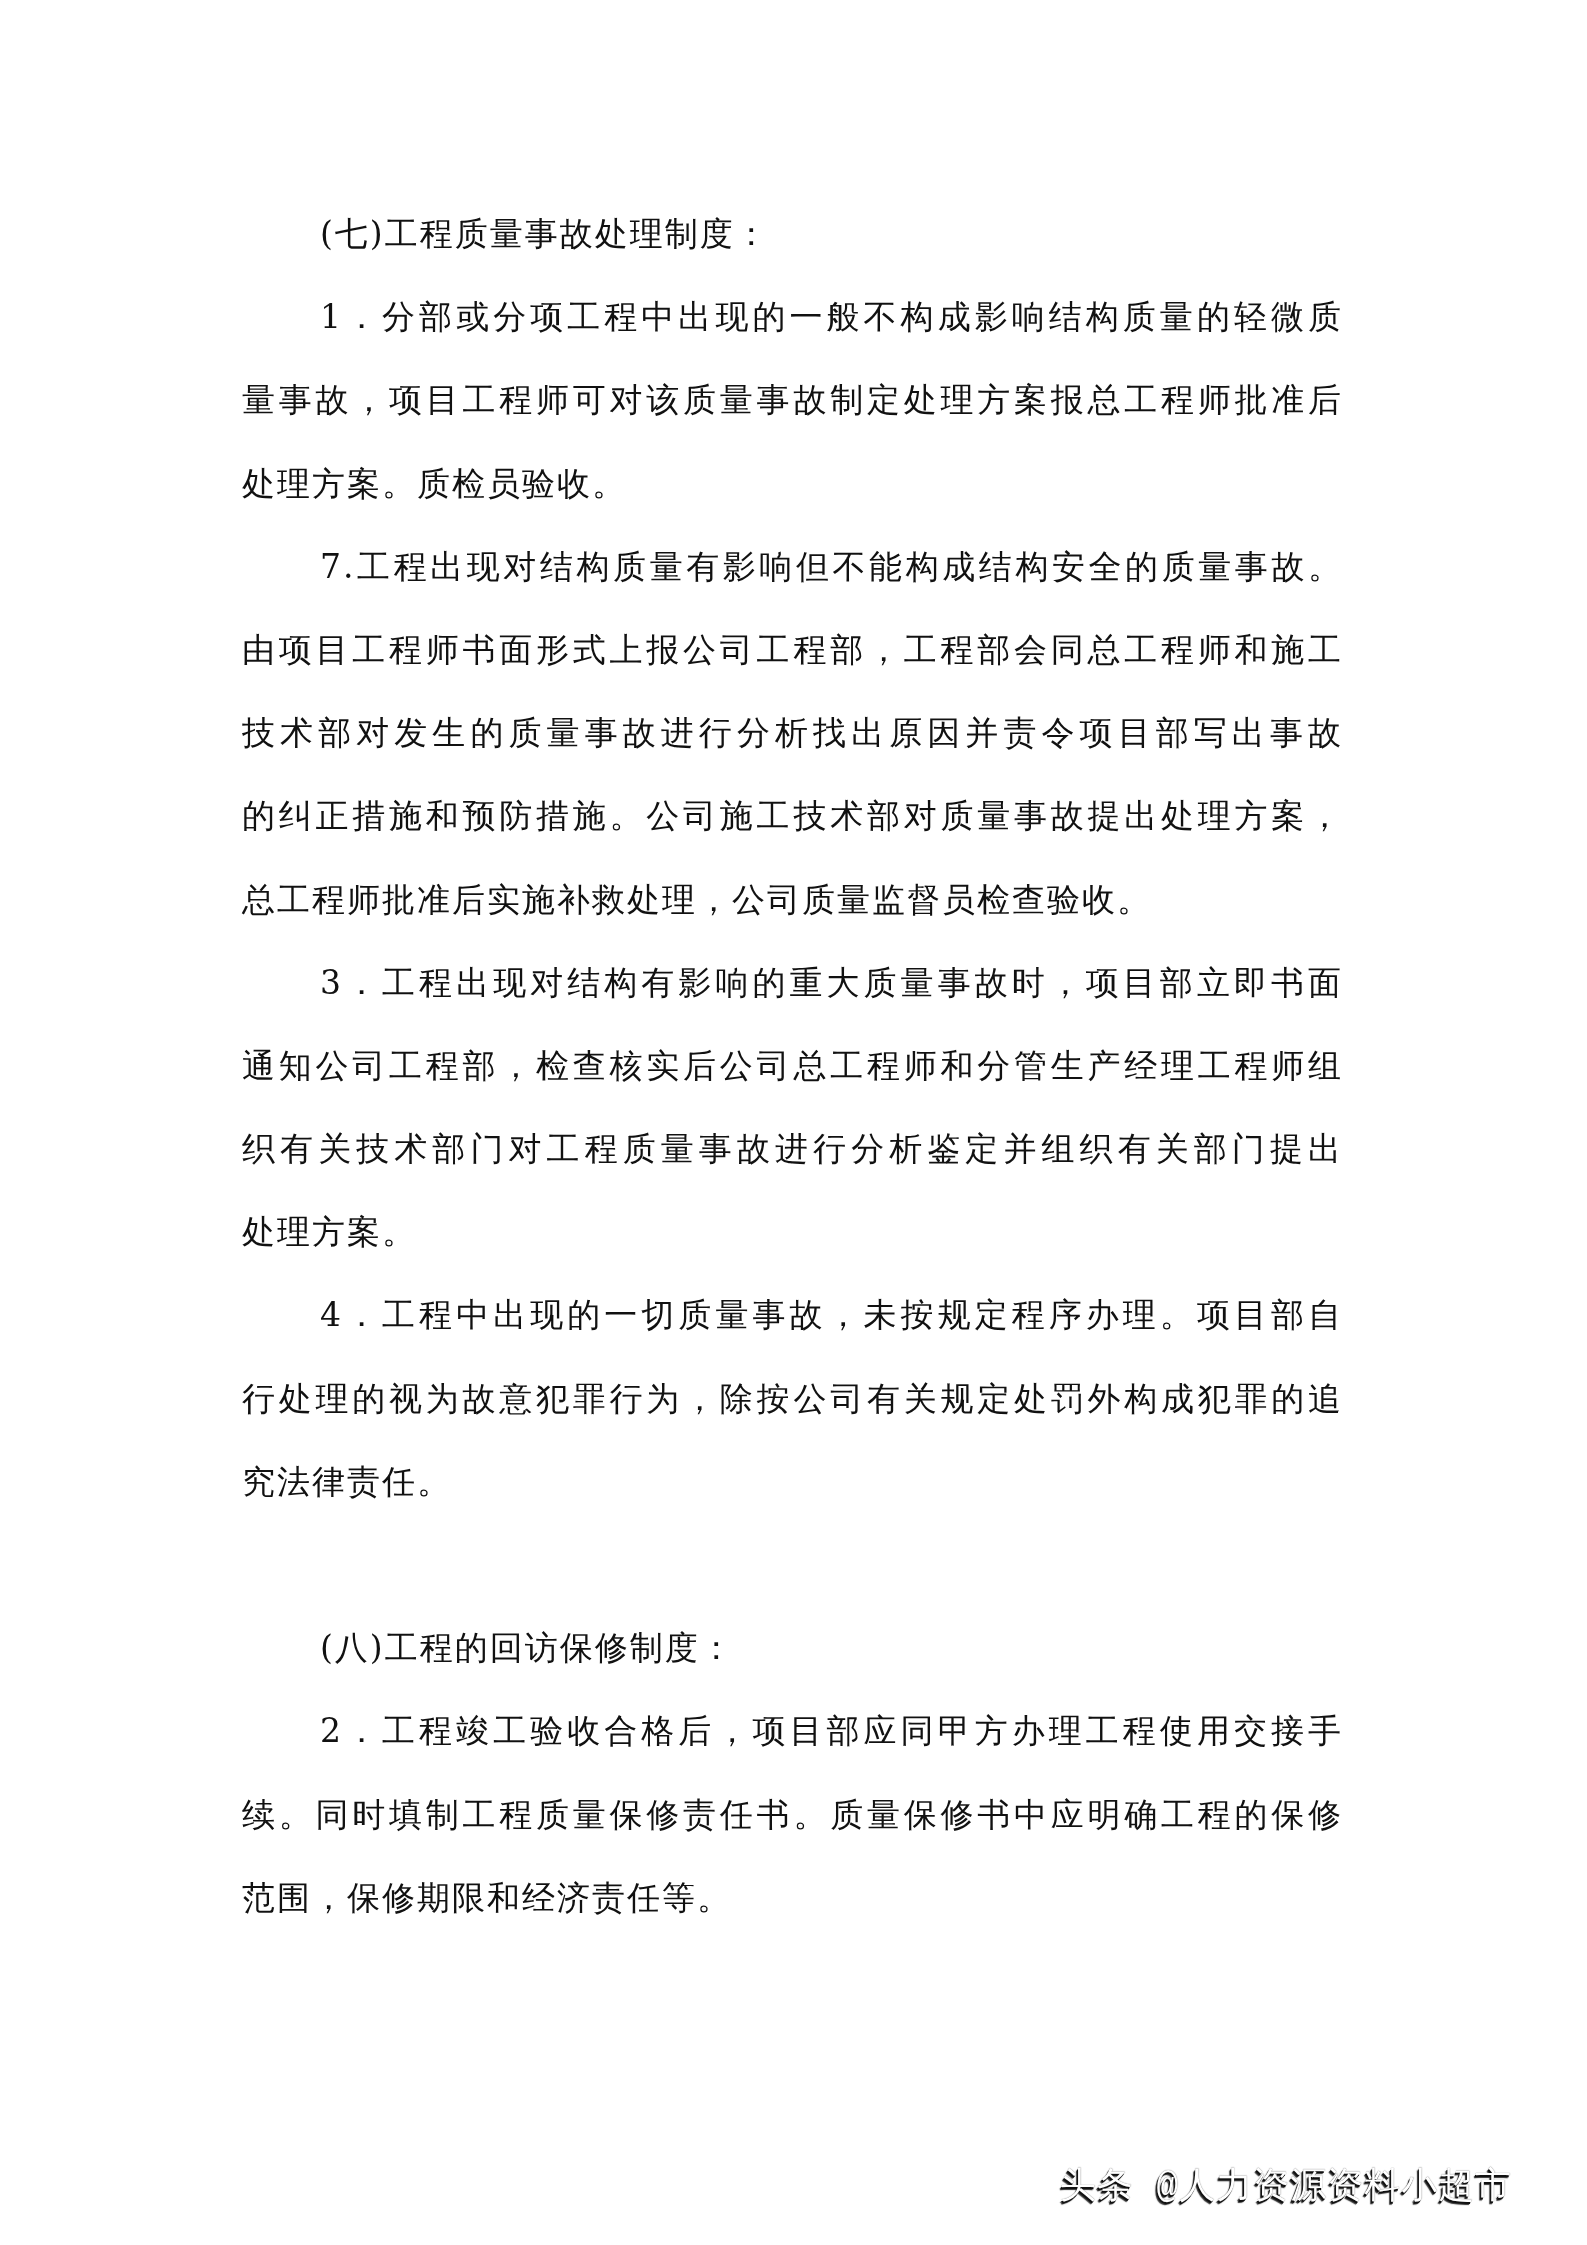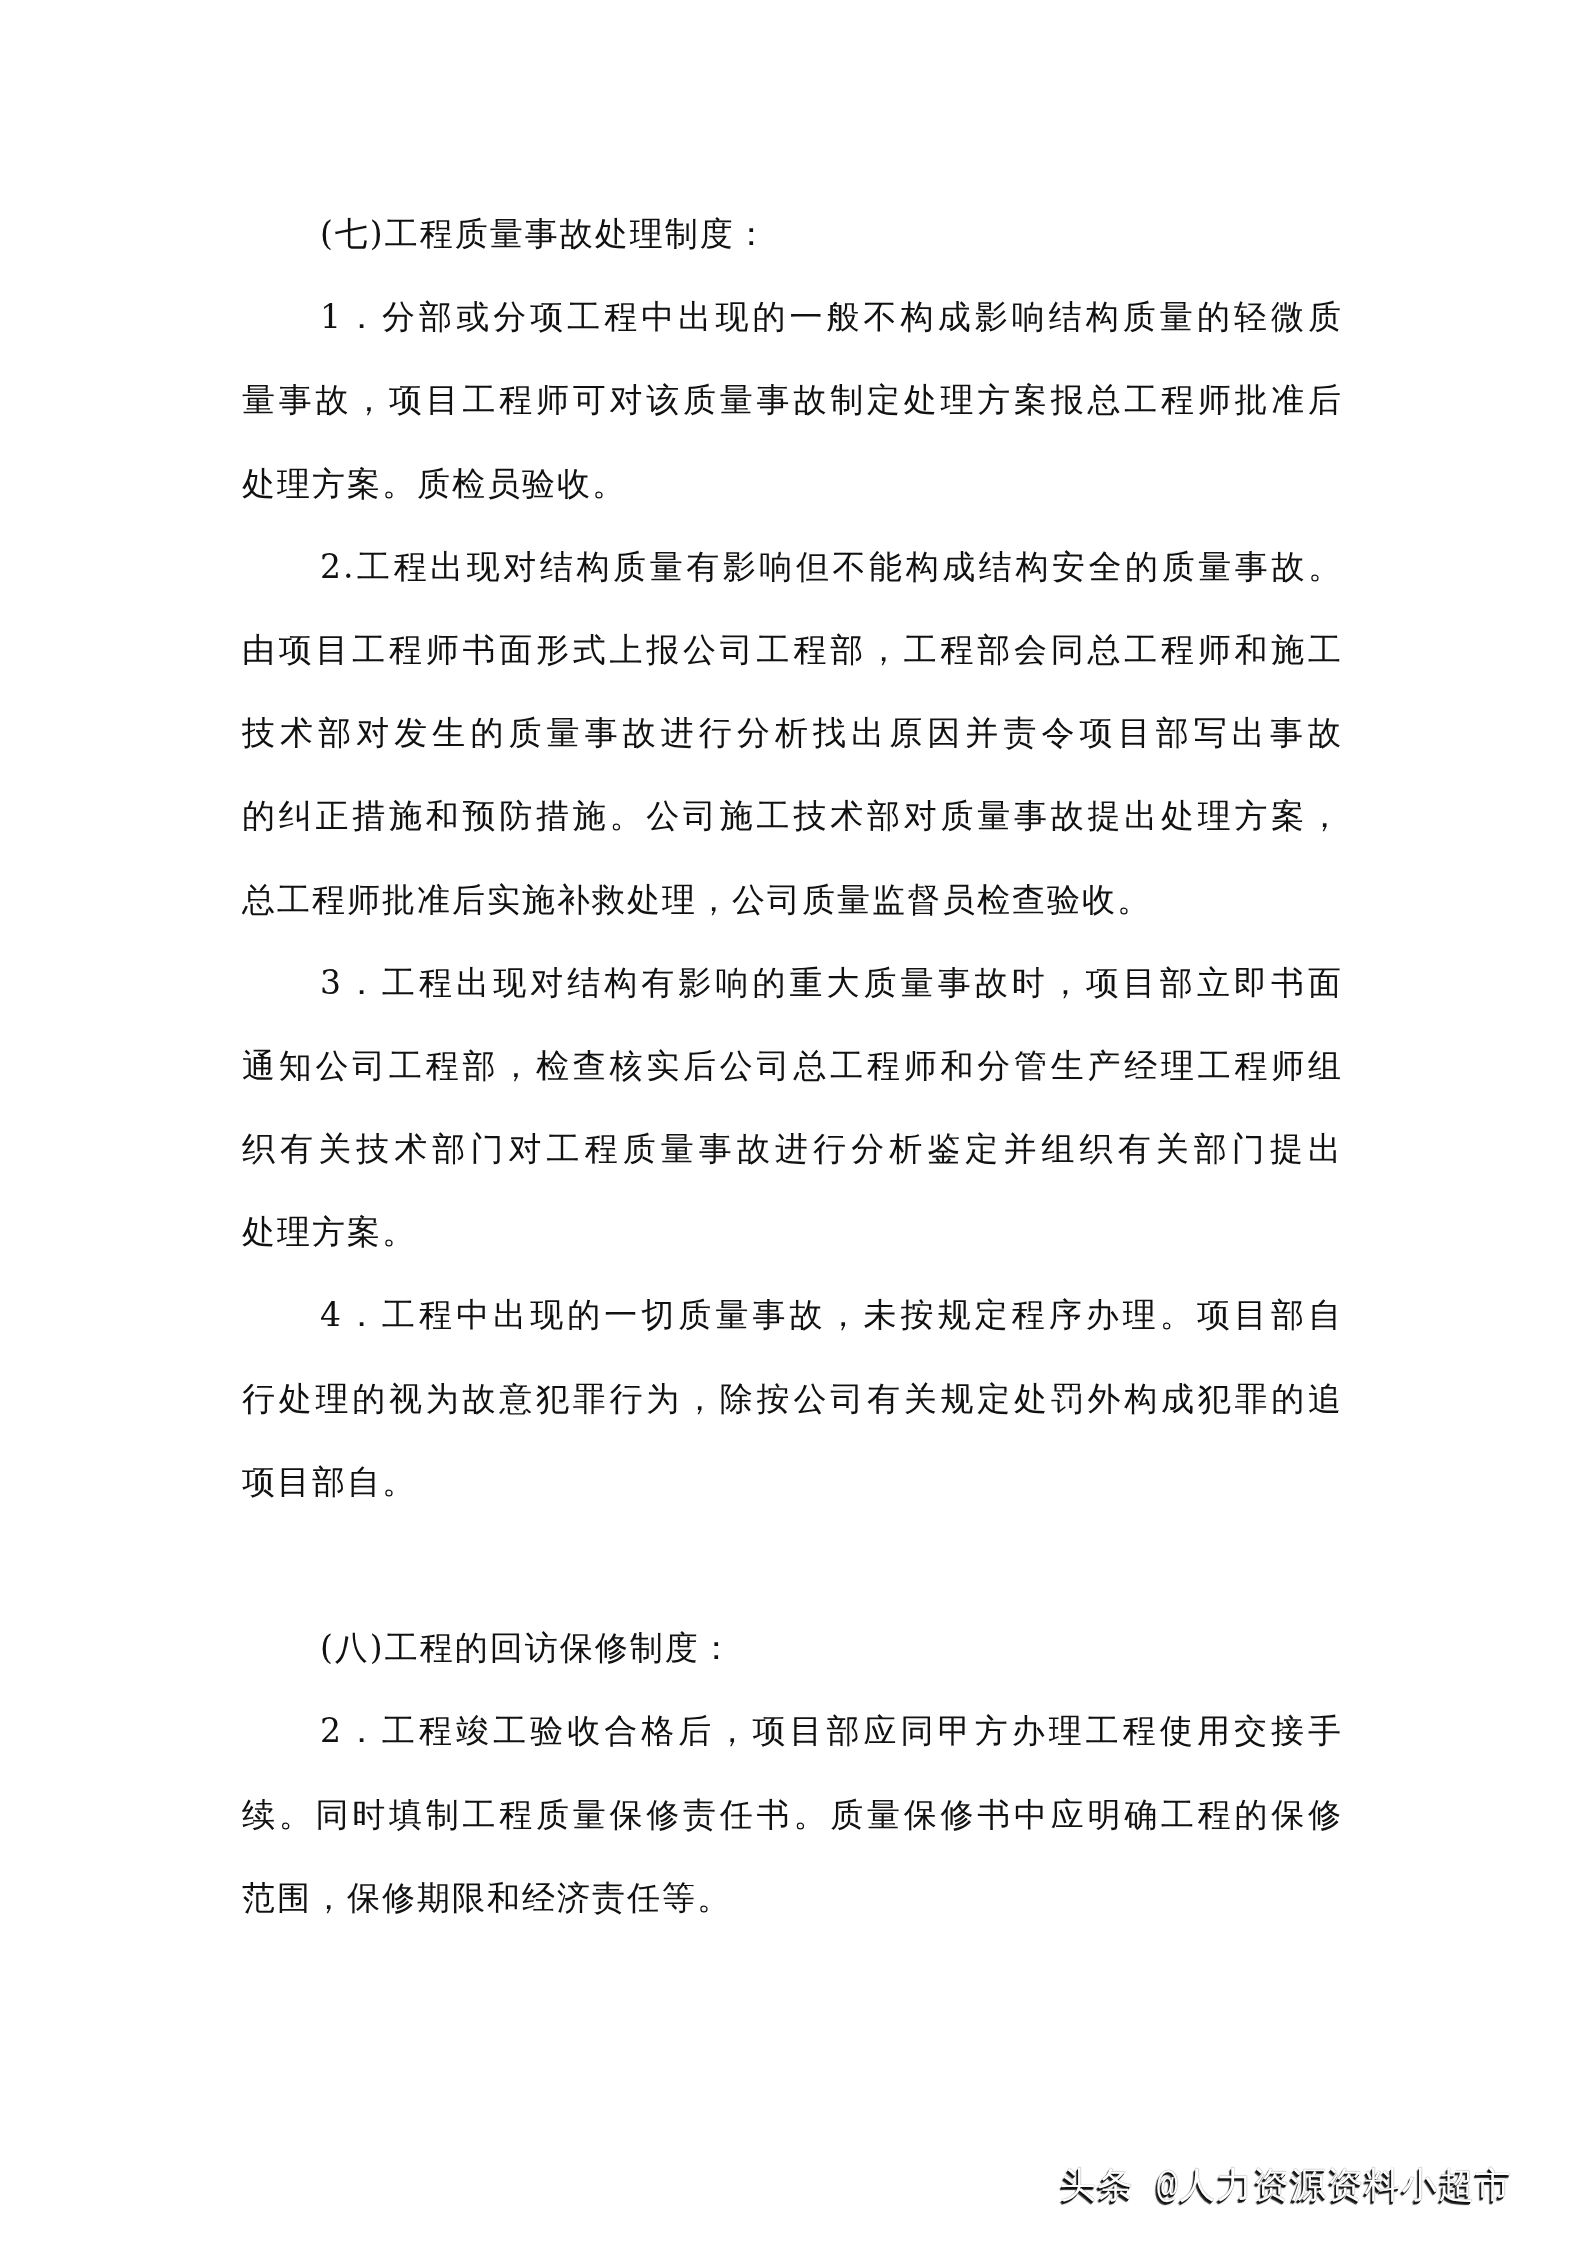--- a/index.html
+++ b/index.html
@@ -31,34 +31,34 @@
 
 <div class="page">
   <div class="text-block">
 
     <div class="line last indent">(七)工程质量事故处理制度：</div>
 
     <div class="line indent">1．分部或分项工程中出现的一般不构成影响结构质量的轻微质</div>
     <div class="line">量事故，项目工程师可对该质量事故制定处理方案报总工程师批准后</div>
     <div class="line last">处理方案。质检员验收。</div>
 
-    <div class="line indent">2.工程出现对结构质量有影响但不能构成结构安全的质量事故。</div>
+    <div class="line indent">7.工程出现对结构质量有影响但不能构成结构安全的质量事故。</div>
     <div class="line">由项目工程师书面形式上报公司工程部，工程部会同总工程师和施工</div>
     <div class="line">技术部对发生的质量事故进行分析找出原因并责令项目部写出事故</div>
     <div class="line">的纠正措施和预防措施。公司施工技术部对质量事故提出处理方案，</div>
     <div class="line last">总工程师批准后实施补救处理，公司质量监督员检查验收。</div>
 
     <div class="line indent">3．工程出现对结构有影响的重大质量事故时，项目部立即书面</div>
     <div class="line">通知公司工程部，检查核实后公司总工程师和分管生产经理工程师组</div>
     <div class="line">织有关技术部门对工程质量事故进行分析鉴定并组织有关部门提出</div>
     <div class="line last">处理方案。</div>
 
     <div class="line indent">4．工程中出现的一切质量事故，未按规定程序办理。项目部自</div>
     <div class="line">行处理的视为故意犯罪行为，除按公司有关规定处罚外构成犯罪的追</div>
-    <div class="line last">项目部自。</div>
+    <div class="line last">究法律责任。</div>
 
     <div class="line blank"></div>
 
     <div class="line last indent">(八)工程的回访保修制度：</div>
 
     <div class="line indent">2．工程竣工验收合格后，项目部应同甲方办理工程使用交接手</div>
     <div class="line">续。同时填制工程质量保修责任书。质量保修书中应明确工程的保修</div>
     <div class="line last">范围，保修期限和经济责任等。</div>
 
   </div>

